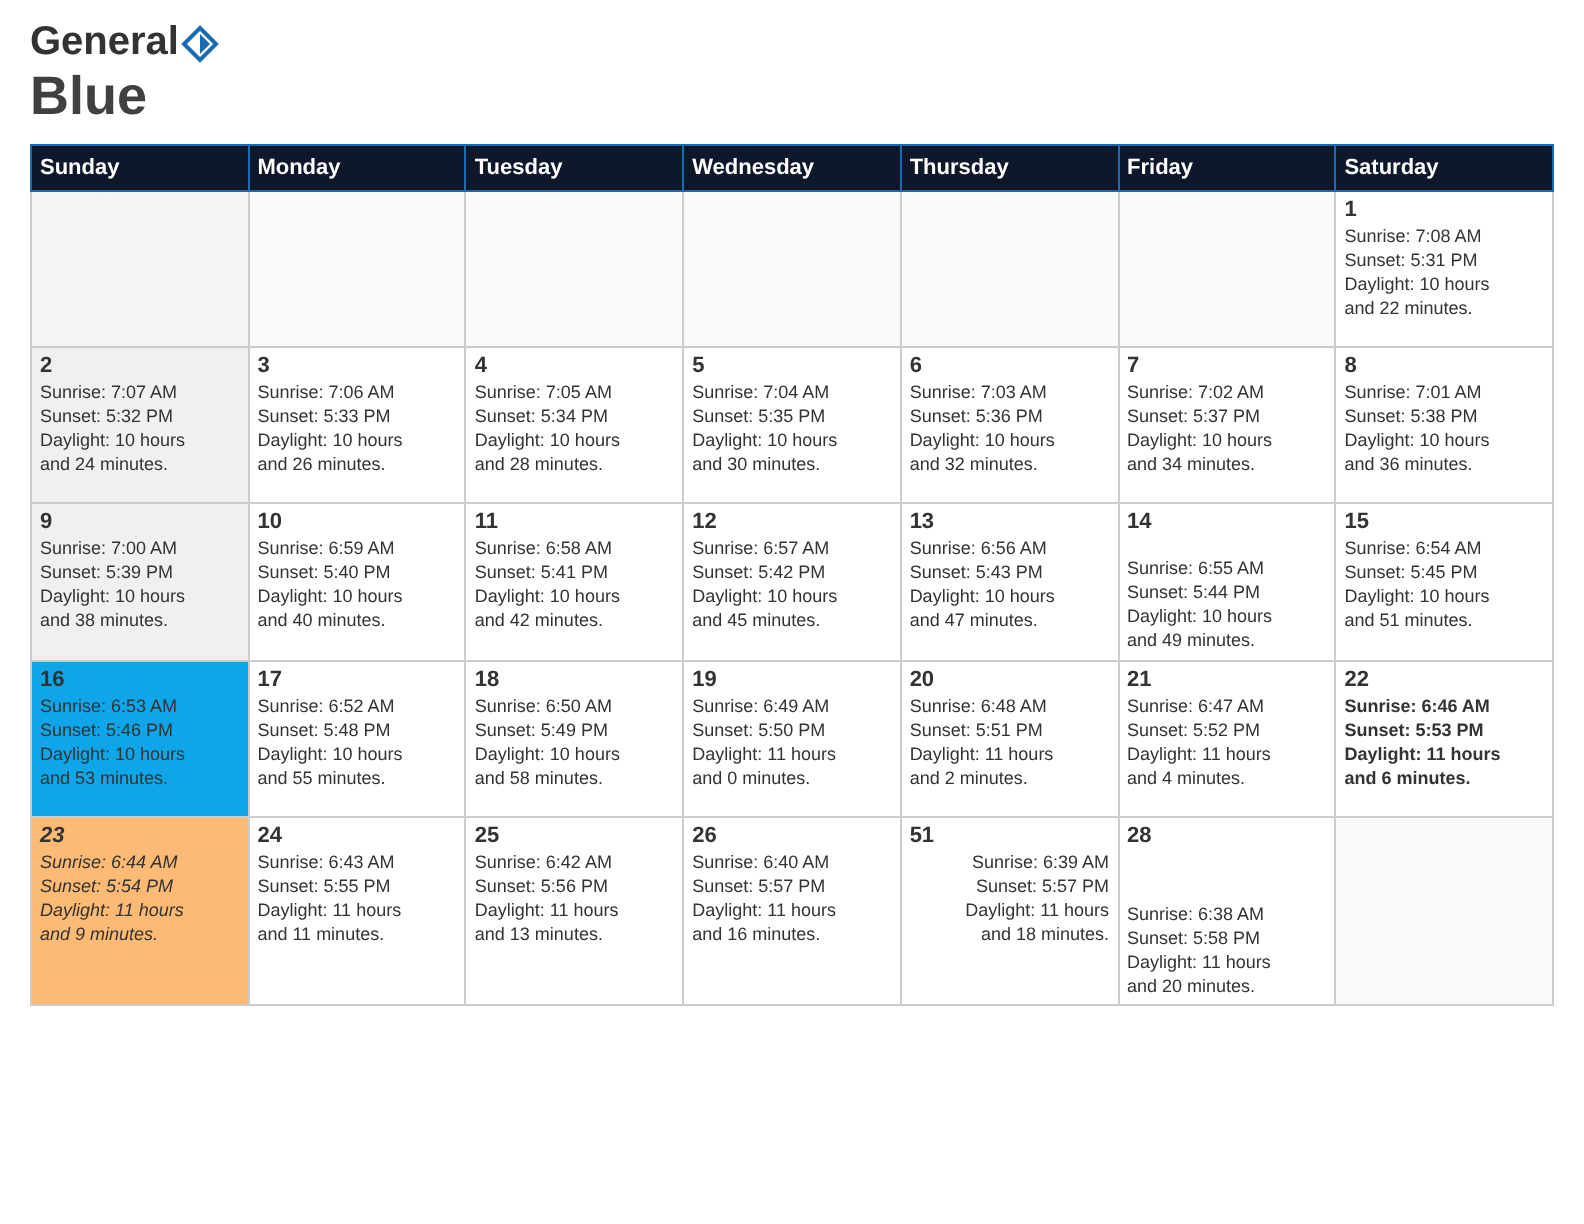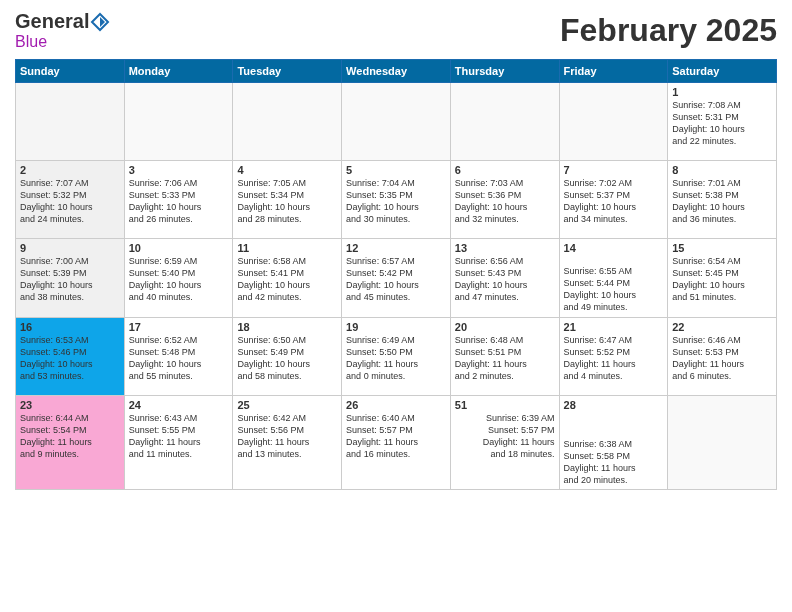--- a/index.html
+++ b/index.html
@@ -46,21 +46,21 @@
     .location {
       font-size: 14px;
       color: #555;
     }
     table {
       width: 100%;
       border-collapse: collapse;
       table-layout: fixed;
     }
     thead tr th {
-      background-color: #0369a1;
+      background-color: #0f172a;
       color: #fff;
       font-size: 11px;
       font-weight: bold;
       padding: 5px 4px;
       text-align: left;
       border: 1px solid #1a6baf;
     }
     tbody tr td {
       border: 1px solid #ccc;
       vertical-align: top;
@@ -93,25 +93,24 @@
   <div class="header">
     <div class="logo">
       <div class="logo-text">
         <span class="logo-general">General</span>
         <svg width="20" height="20" viewBox="0 0 20 20" style="margin: 0 1px;">
           <polygon points="10,2 18,10 10,18 2,10" fill="none" stroke="#1a6baf" stroke-width="2"></polygon>
           <polygon points="10,5 15,10 10,15" fill="#1a6baf"></polygon>
         </svg>
       </div>
       <div style="display:flex; align-items:center;">
-        <span class="logo-blue" style="font-size:16px; font-weight:normal; color:#a21caf;">Blue</span>
+        <span class="logo-blue" style="font-size:27px; font-weight:bold; color:#404040;">Blue</span>
       </div>
     </div>
     <div class="title-section">
-      <div class="month-title">February 2025</div>
     </div>
   </div>
 
   <table>
     <thead>
       <tr>
 
       <th>Sunday</th>
           <th>Monday</th>
           <th>Tuesday</th>
@@ -277,28 +276,28 @@
           </td>
           <td>
             <span class="day-num">21</span>
             <div class="day-info" style="white-space: pre-line;">Sunrise: 6:47 AM
 Sunset: 5:52 PM
 Daylight: 11 hours
 and 4 minutes.</div>
           </td>
           <td>
             <span class="day-num">22</span>
-            <div class="day-info" style="white-space: pre-line;">Sunrise: 6:46 AM
+            <div class="day-info" style="white-space: pre-line; font-weight: bold;">Sunrise: 6:46 AM
 Sunset: 5:53 PM
 Daylight: 11 hours
 and 6 minutes.</div>
           </td>
         </tr>
         <tr>
-          <td style="background: #f9a8d4;">
+          <td style="background: #fdba74; font-style: italic;">
             <span class="day-num">23</span>
             <div class="day-info" style="white-space: pre-line;">Sunrise: 6:44 AM
 Sunset: 5:54 PM
 Daylight: 11 hours
 and 9 minutes.</div>
           </td>
           <td>
             <span class="day-num">24</span>
             <div class="day-info" style="white-space: pre-line;">Sunrise: 6:43 AM
 Sunset: 5:55 PM

